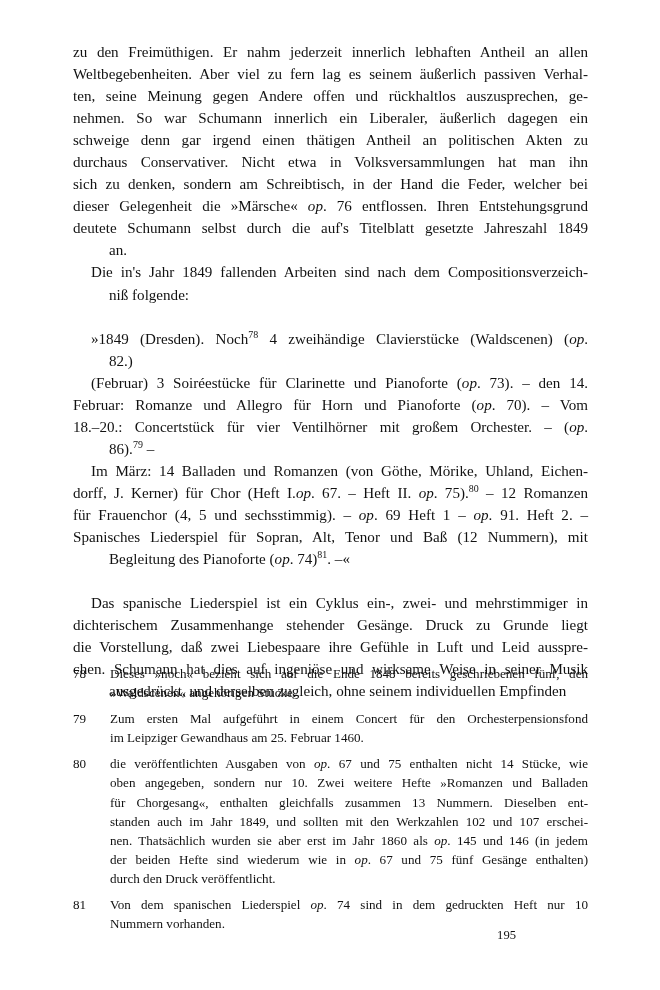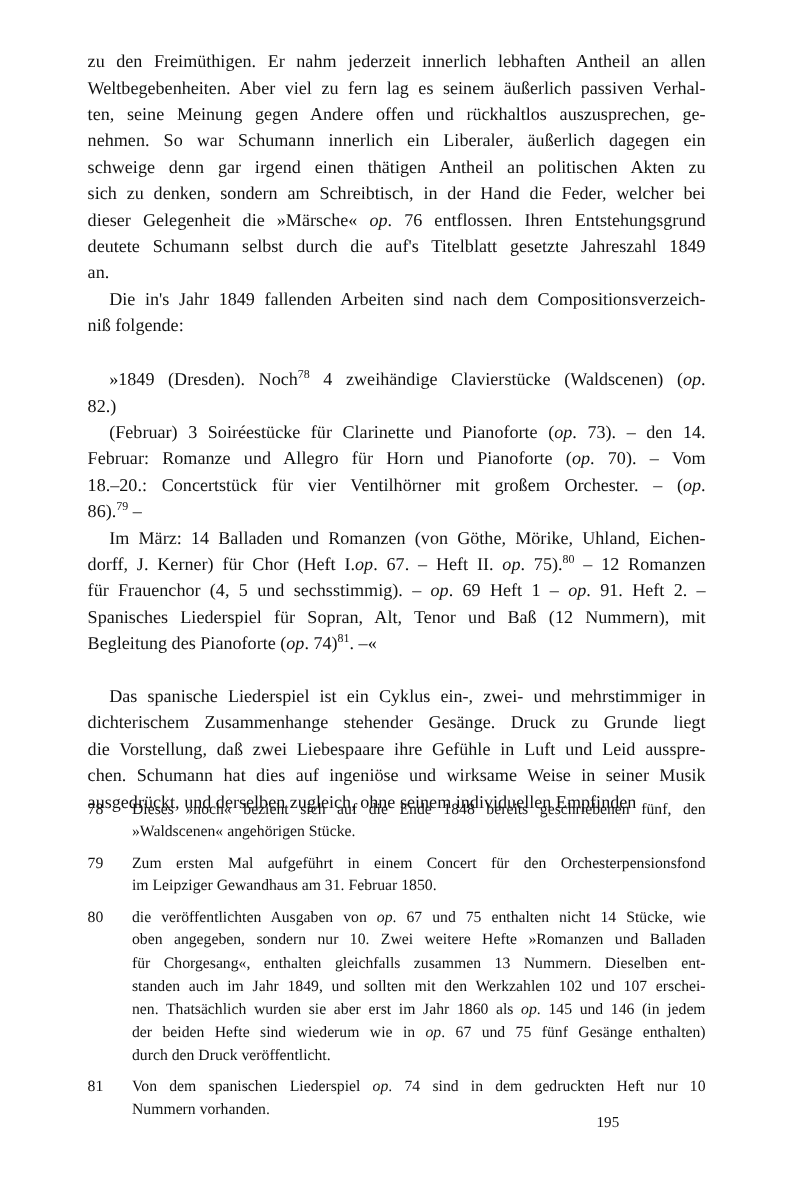--- a/index.html
+++ b/index.html
@@ -45,20 +45,21 @@
   
   .ln {
     display: block;
     text-align: justify;
     text-align-last: justify;
     white-space: nowrap;
   }
   .ln.last {
     text-align-last: left;
     white-space: normal;
+    margin-left: 36px;
   }
   .ln.firstindent {
     text-indent: 18px;
   }
 
   i, .it { font-style: italic; }
 
   sup {
     font-size: 0.66em;
     vertical-align: super;
@@ -113,20 +114,21 @@
 <div class="page">
 
   <div class="textblock">
 
     <p class="para">
       <span class="ln">zu den Freimüthigen. Er nahm jederzeit innerlich lebhaften Antheil an allen</span>
       <span class="ln">Weltbegebenheiten. Aber viel zu fern lag es seinem äußerlich passiven Verhal-</span>
       <span class="ln">ten, seine Meinung gegen Andere offen und rückhaltlos auszusprechen, ge-</span>
       <span class="ln">nehmen. So war Schumann innerlich ein Liberaler, äußerlich dagegen ein</span>
       <span class="ln">schweige denn gar irgend einen thätigen Antheil an politischen Akten zu</span>
+      <span class="ln">durchaus Conservativer. Nicht etwa in Volksversammlungen hat man ihn</span>
       <span class="ln">sich zu denken, sondern am Schreibtisch, in der Hand die Feder, welcher bei</span>
       <span class="ln">dieser Gelegenheit die »Märsche« <i class="it">op</i>. 76 entflossen. Ihren Entstehungsgrund</span>
       <span class="ln">deutete Schumann selbst durch die auf's Titelblatt gesetzte Jahreszahl 1849</span>
       <span class="ln last">an.</span>
     </p>
 
     <p class="para">
       <span class="ln firstindent">Die in's Jahr 1849 fallenden Arbeiten sind nach dem Compositionsverzeich-</span>
       <span class="ln last">niß folgende:</span>
     </p>
@@ -169,21 +171,21 @@
 
     <div class="fn">
       <span class="num">78</span>
       <span class="fl">Dieses »noch« bezieht sich auf die Ende 1848 bereits geschriebenen fünf, den</span>
       <span class="fl last">»Waldscenen« angehörigen Stücke.</span>
     </div>
 
     <div class="fn">
       <span class="num">79</span>
       <span class="fl">Zum ersten Mal aufgeführt in einem Concert für den Orchesterpensionsfond</span>
-      <span class="fl last">im Leipziger Gewandhaus am 31. Februar 1850.</span>
+      <span class="fl last">im Leipziger Gewandhaus am 25. Februar 1460.</span>
     </div>
 
     <div class="fn">
       <span class="num">80</span>
       <span class="fl">die veröffentlichten Ausgaben von <i class="it">op</i>. 67 und 75 enthalten nicht 14 Stücke, wie</span>
       <span class="fl">oben angegeben, sondern nur 10. Zwei weitere Hefte »Romanzen und Balladen</span>
       <span class="fl">für Chorgesang«, enthalten gleichfalls zusammen 13 Nummern. Dieselben ent-</span>
       <span class="fl">standen auch im Jahr 1849, und sollten mit den Werkzahlen 102 und 107 erschei-</span>
       <span class="fl">nen. Thatsächlich wurden sie aber erst im Jahr 1860 als <i class="it">op</i>. 145 und 146 (in jedem</span>
       <span class="fl">der beiden Hefte sind wiederum wie in <i class="it">op</i>. 67 und 75 fünf Gesänge enthalten)</span>

